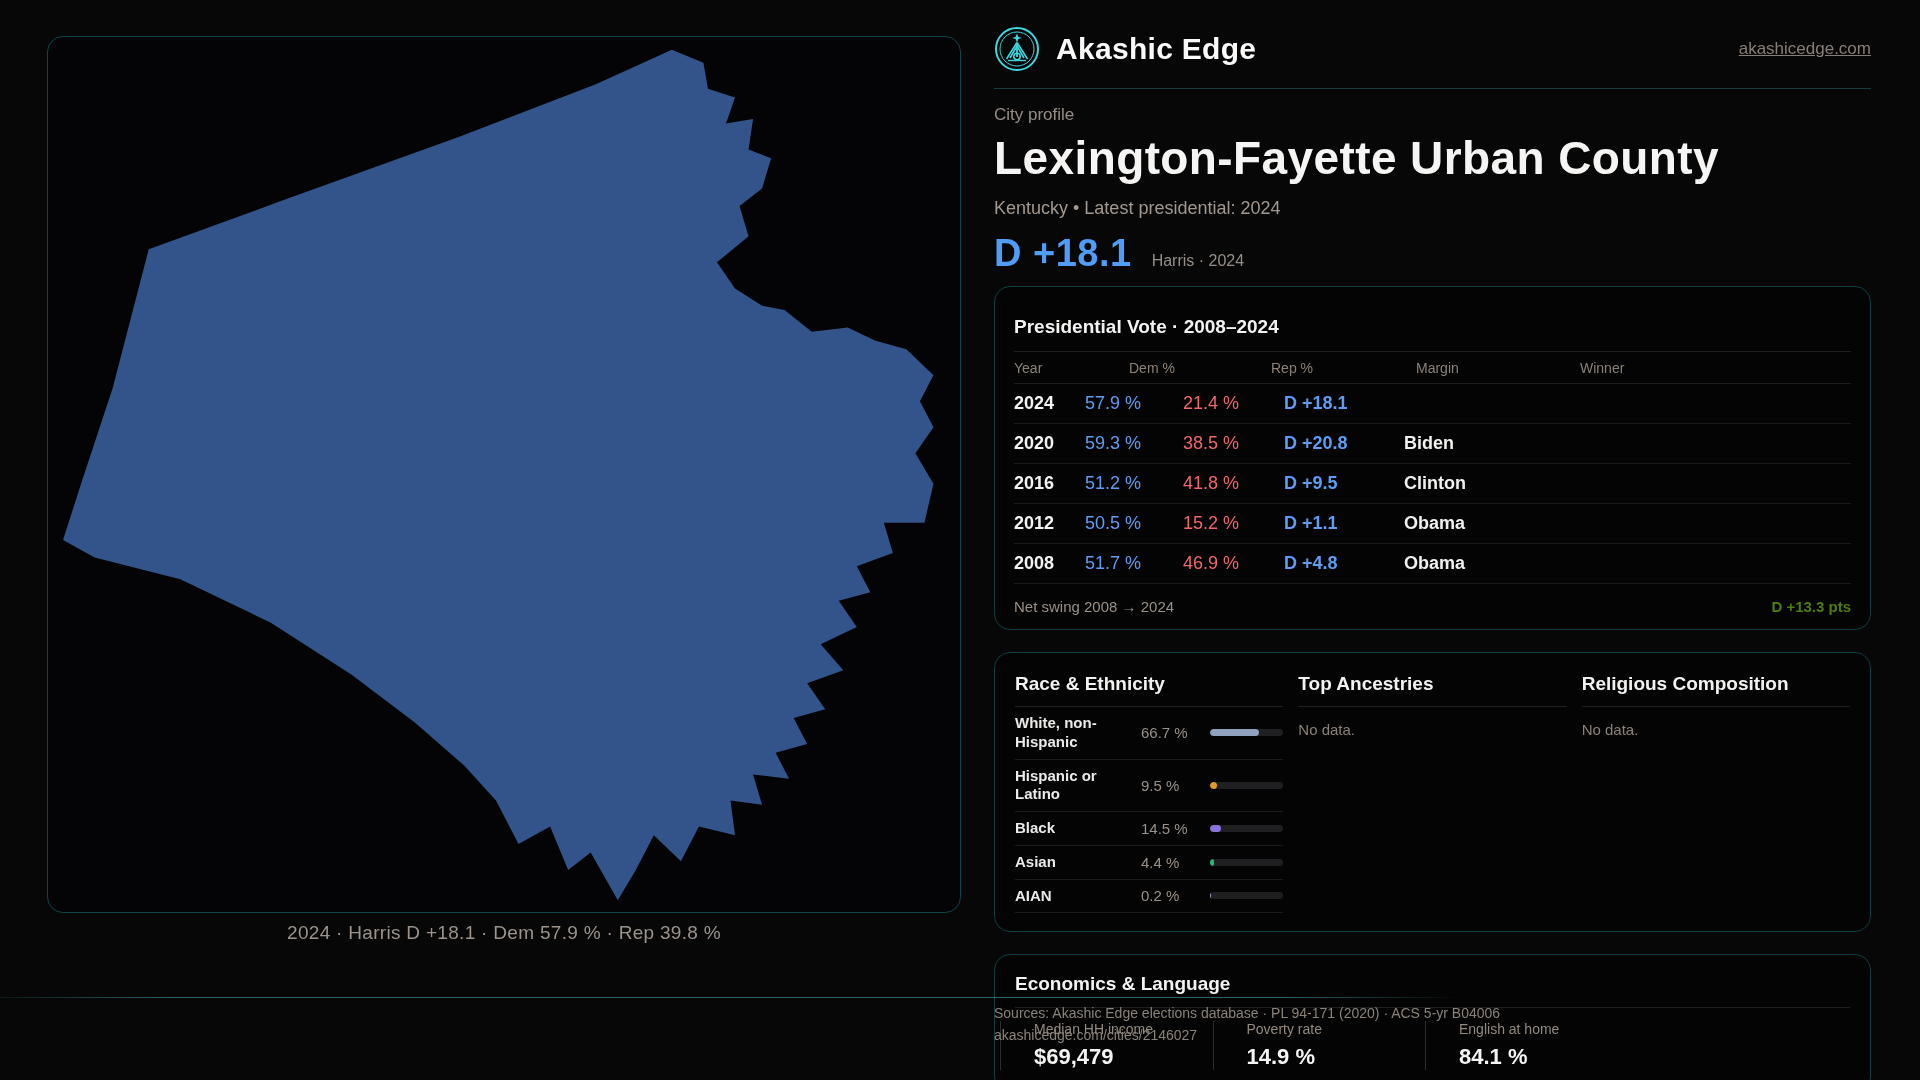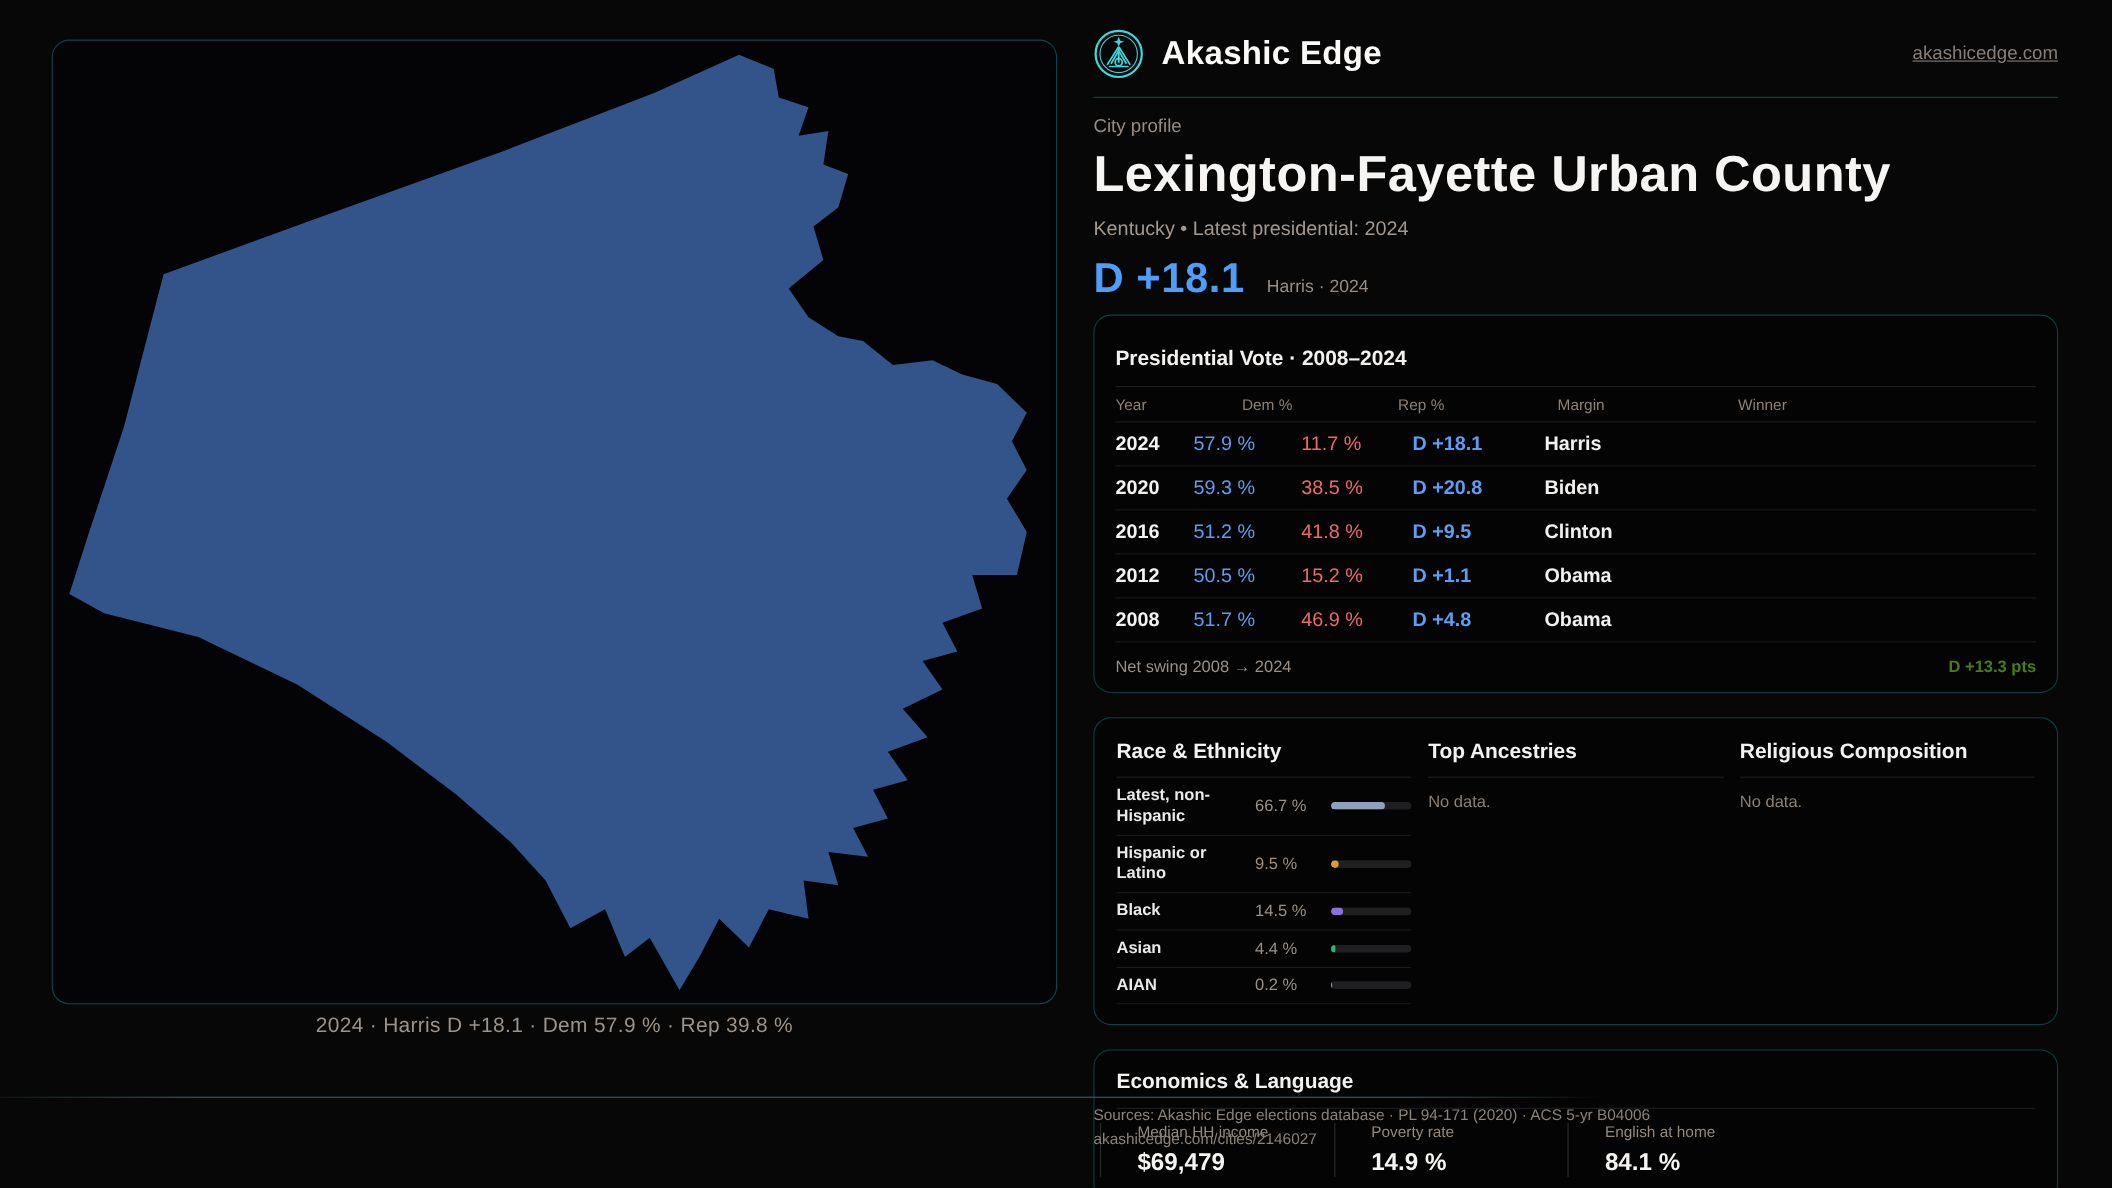--- a/index.html
+++ b/index.html
@@ -129,23 +129,22 @@
         <span>Year</span>
         <span>Dem %</span>
         <span>Rep %</span>
         <span>Margin</span>
         <span>Winner</span>
       </div>
     <div id="vt-body">
         <div class="vt-grid vt-row">
           <span class="c-year">2024</span>
           <span class="c-dem">57.9 %</span>
-          <span class="c-rep">11.7 %</span>
+          <span class="c-rep">21.4 %</span>
           <span class="c-margin">D +18.1</span>
-          <span class="c-winner">Harris</span>
         </div>
         <div class="vt-grid vt-row">
           <span class="c-year">2020</span>
           <span class="c-dem">59.3 %</span>
           <span class="c-rep">38.5 %</span>
           <span class="c-margin">D +20.8</span>
           <span class="c-winner">Biden</span>
         </div>
         <div class="vt-grid vt-row">
           <span class="c-year">2016</span>
@@ -174,21 +173,21 @@
       <span class="net-value">D +13.3 pts</span>
     </div>
   </div>
 
   <div class="panel panel-demo">
     <div class="demo-col">
       <div class="panel-title">Race &amp; Ethnicity</div>
       <div class="p-divider"></div>
       <div id="race-rows">
           <div class="race-row">
-            <span class="race-label">Latest, non-Hispanic</span>
+            <span class="race-label">White, non-Hispanic</span>
             <span class="race-value">66.7 %</span>
             <div class="race-bar">
               <span class="race-fill" style="width: 66.7%; background: rgb(143, 162, 189);"></span>
             </div>
           </div>
           <div class="race-row">
             <span class="race-label">Hispanic or Latino</span>
             <span class="race-value">9.5 %</span>
             <div class="race-bar">
               <span class="race-fill" style="width: 9.5%; background: rgb(224, 154, 46);"></span>

